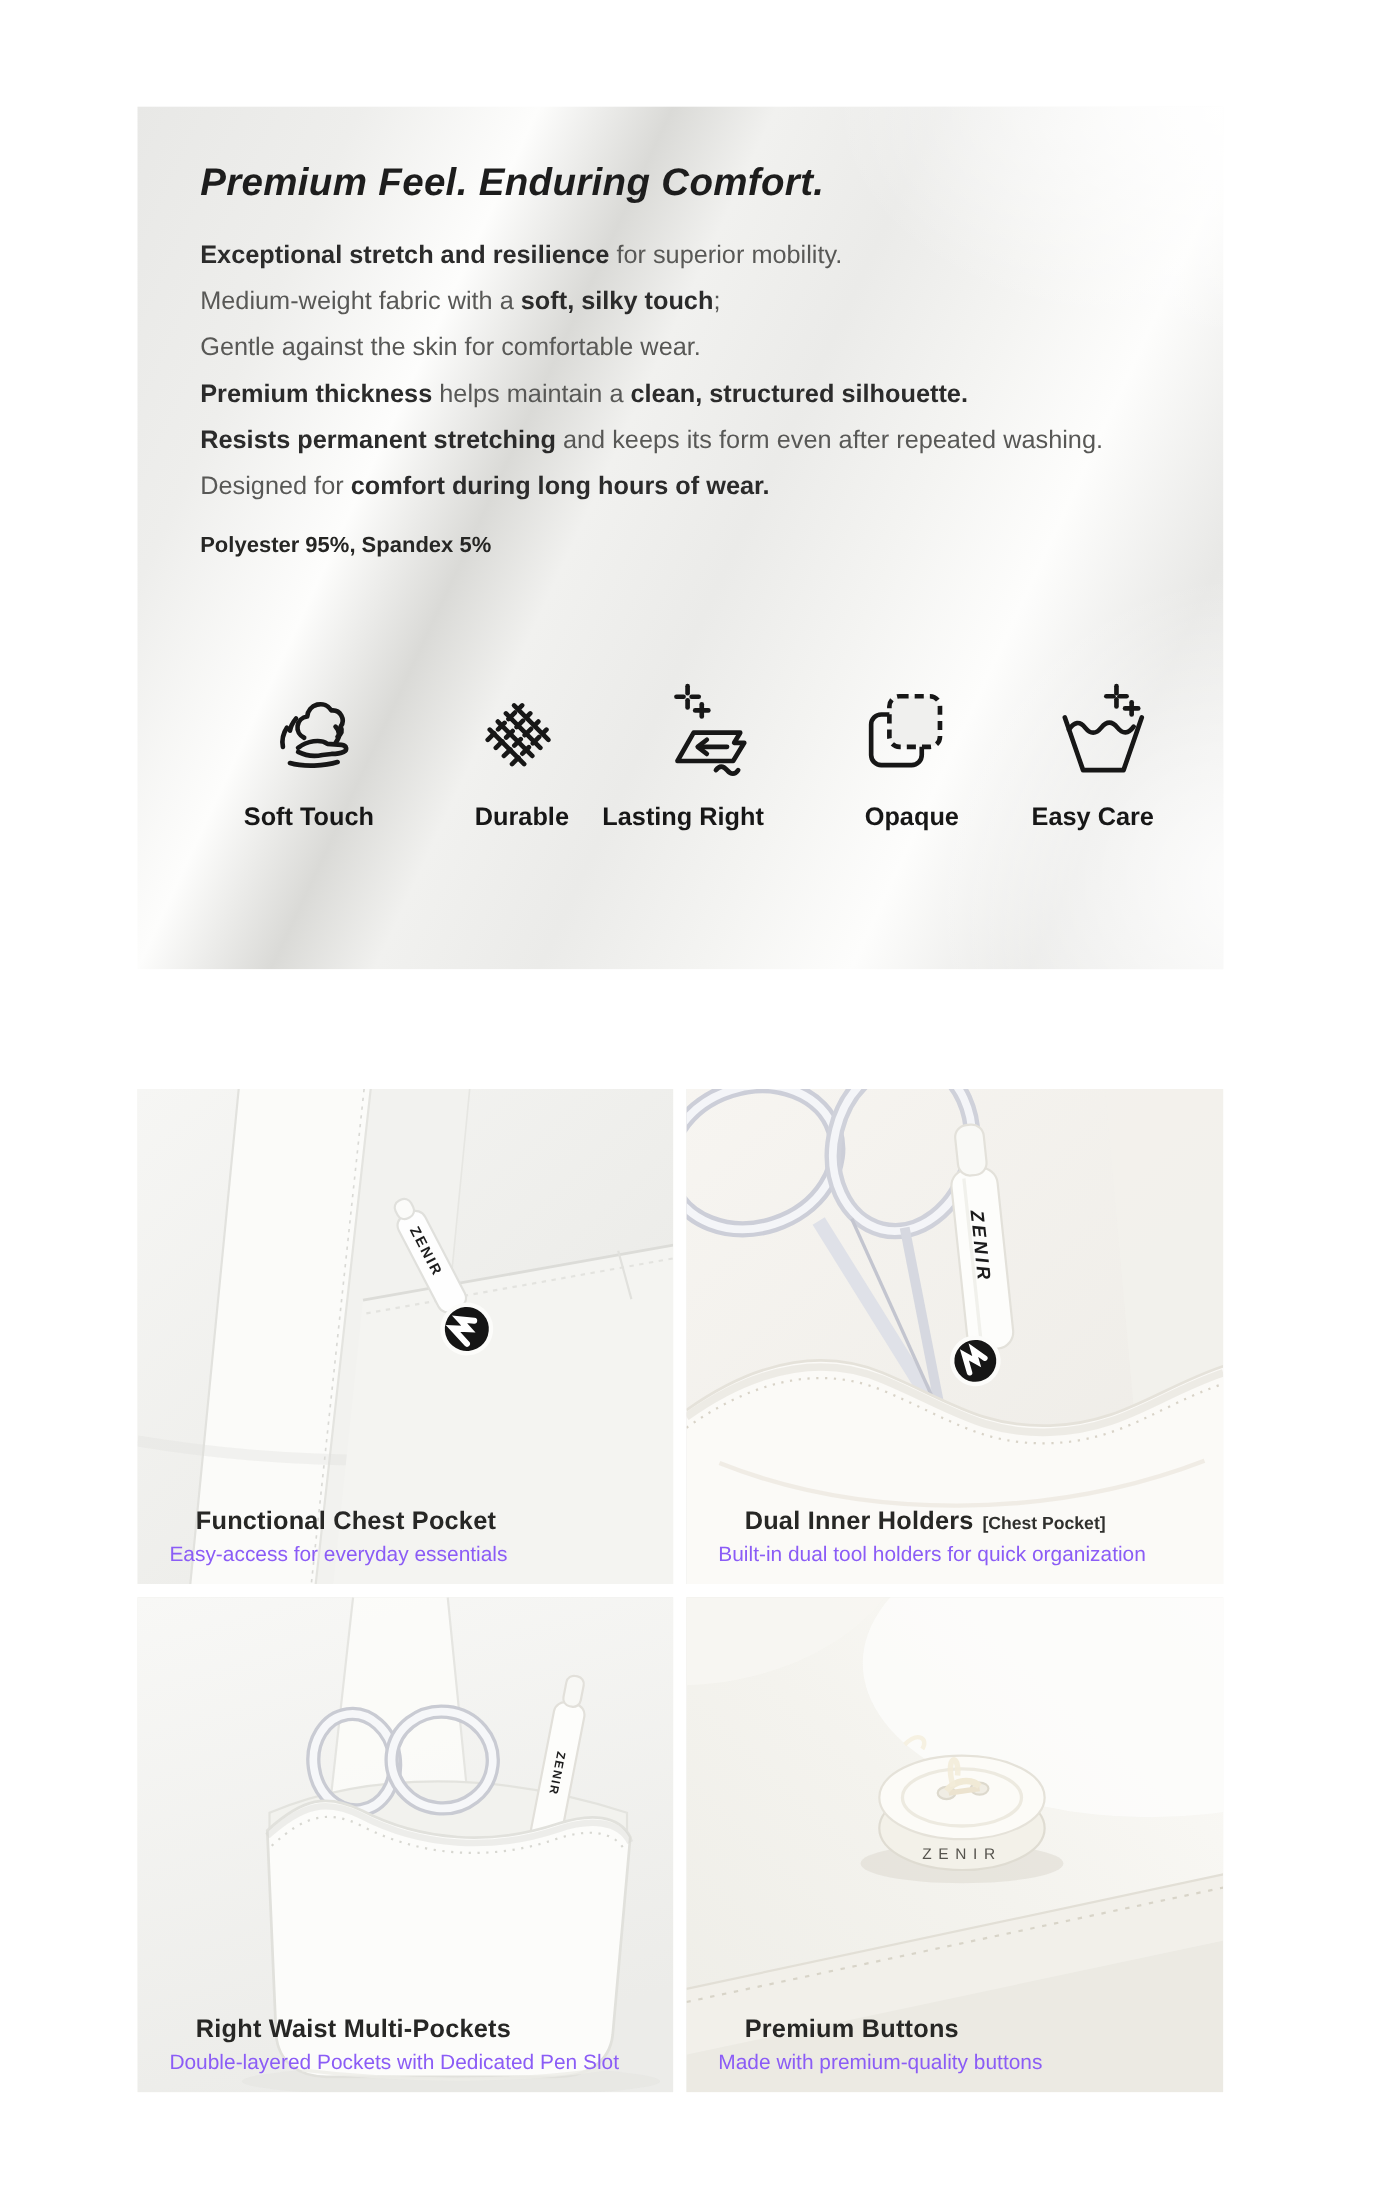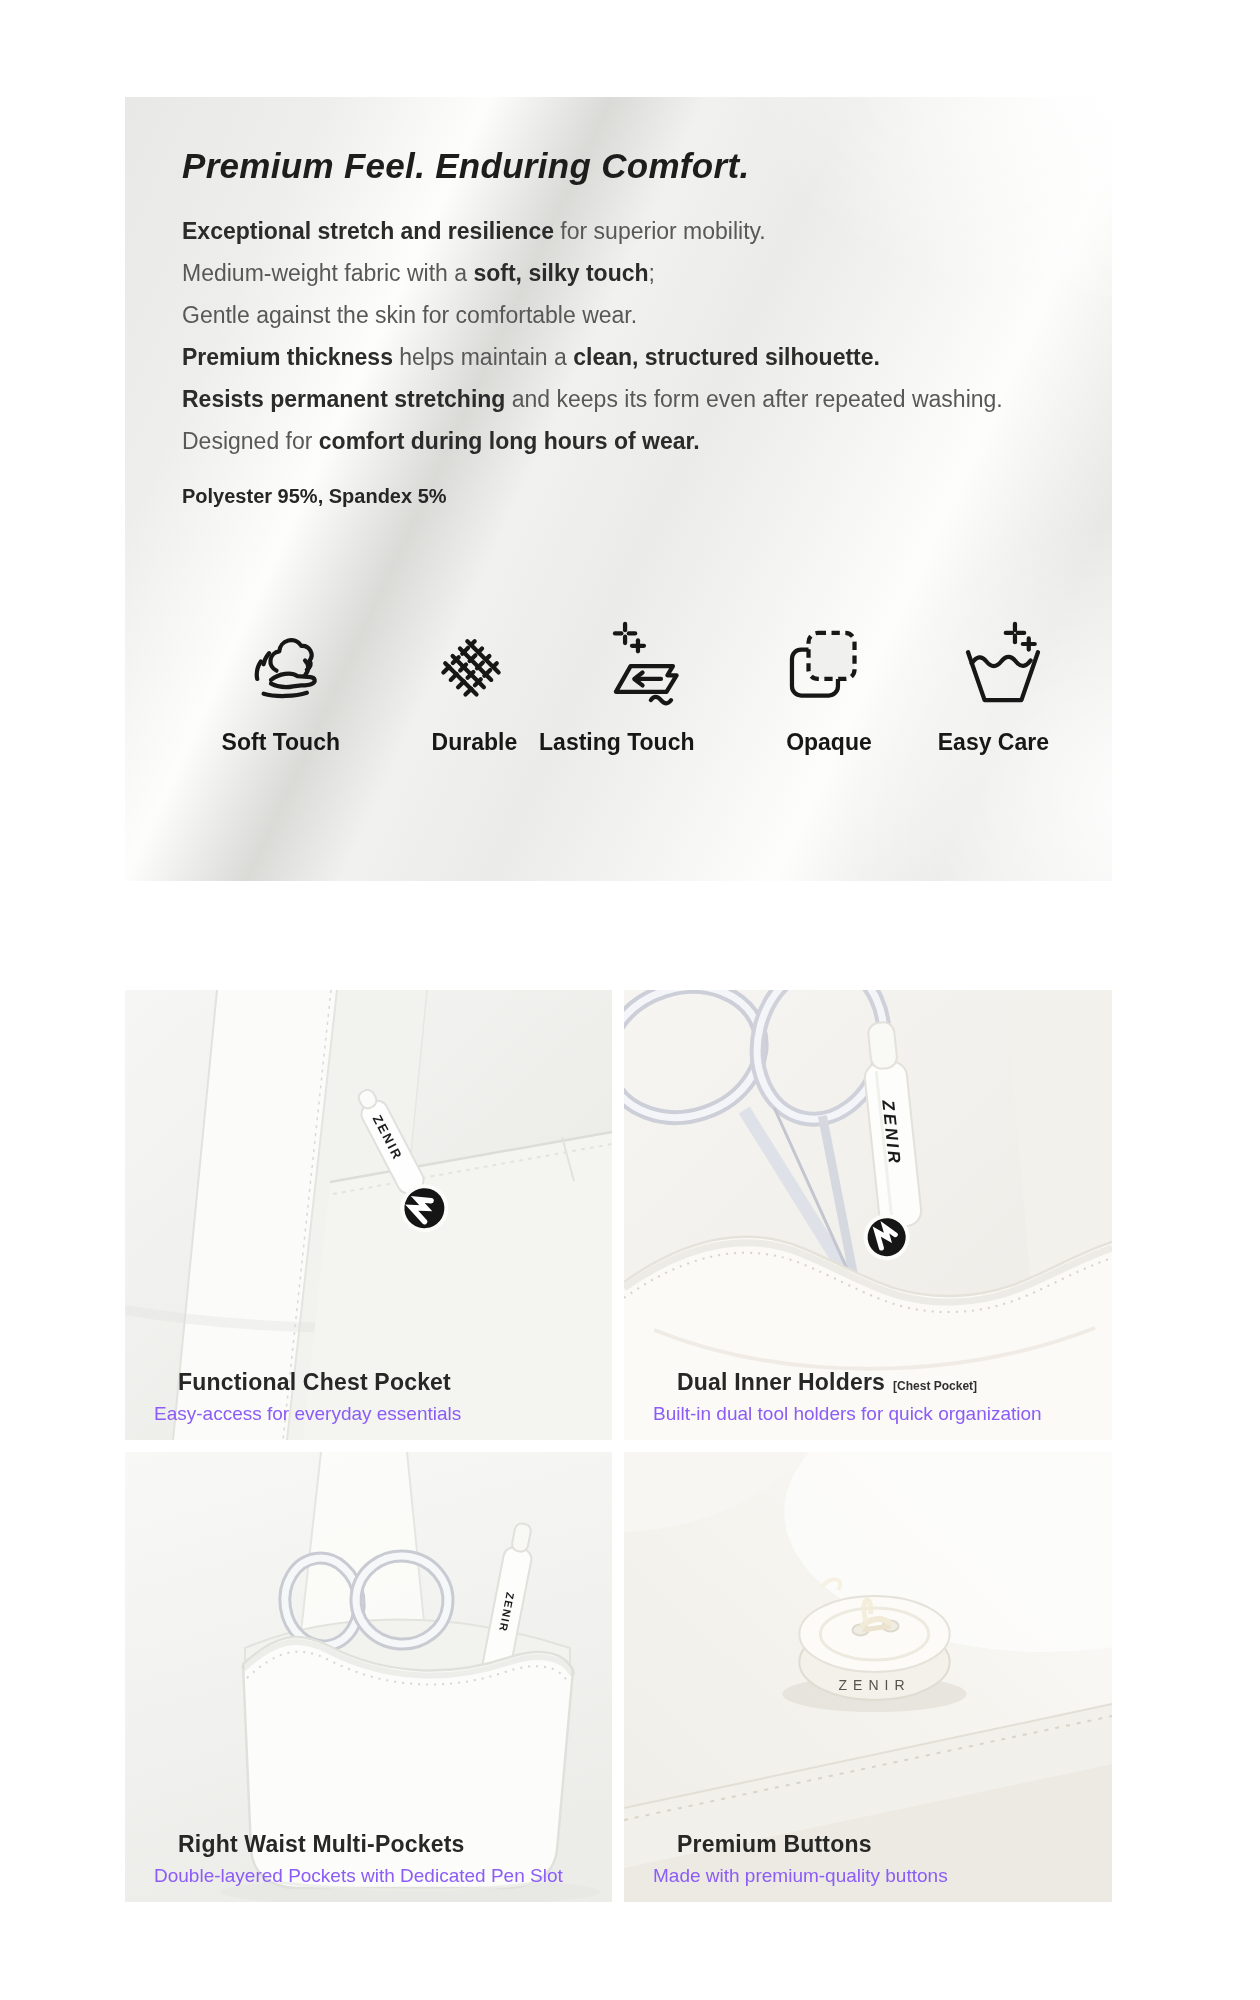--- a/index.html
+++ b/index.html
@@ -29,21 +29,21 @@
 
   
   .grid{position:absolute;left:125px;top:990px;width:987px;display:grid;
     grid-template-columns:487px 488px;grid-auto-rows:450px;gap:12px;}
   .cell{position:relative;overflow:hidden;background:#efefec;}
   .photo-wrap{position:absolute;inset:0;}
   .photo-wrap svg{width:100%;height:100%;display:block;}
   .cap{position:absolute;left:29px;bottom:15px;}
   .cap-title-row{display:flex;align-items:baseline;gap:8px;}
   .cap-title{font-size:23px;font-weight:700;color:#272725;letter-spacing:.2px;margin-left:24px;}
-  .cap-suffix{font-size:12px;font-weight:600;color:#30302e;}
+  .cap-suffix{font-size:16px;font-weight:600;color:#30302e;}
   .cap-sub{margin-top:7px;font-size:19px;color:#8b5cf6;}
 </style>
 </head>
 <body>
 
 <div class="page">
 
   <section class="hero">
     <h1 class="hero-title">Premium Feel. Enduring Comfort.</h1>
     <div class="desc">
@@ -98,21 +98,21 @@
                 <path d="M38 33 v-4.5"></path>
                 <path d="M31.5 27 h4.5"></path>
                 <path d="M44.5 27 h-4.5"></path>
    <path d="M14 77 L30 49 H76 L70 59 H80 L69 77 Z"></path>
    <path d="M63 63 H36"></path>
                 <path d="M43 56 L34 63 L43 70"></path>
    <path d="M52 86 q5 -7 11 0 t11 0"></path>
    </g>
             </svg>
           </span>
-          <div class="lbl">Lasting Touch</div>
+          <div class="lbl">Lasting Right</div>
         </div>
         <div class="feature">
           <span class="icn">
             <svg viewBox="0 0 100 100">
    <rect fill="none" stroke="#171717" stroke-width="4.6" stroke-linecap="round" stroke-linejoin="round" x="13" y="31" width="50" height="50" rx="10"></rect>
    <rect x="31" y="13" width="50" height="50" rx="10" fill="#f0f0ee" stroke="#171717" stroke-width="4.6" stroke-dasharray="9 6"></rect>
             </svg>
           </span>
           <div class="lbl">Opaque</div>
         </div>

